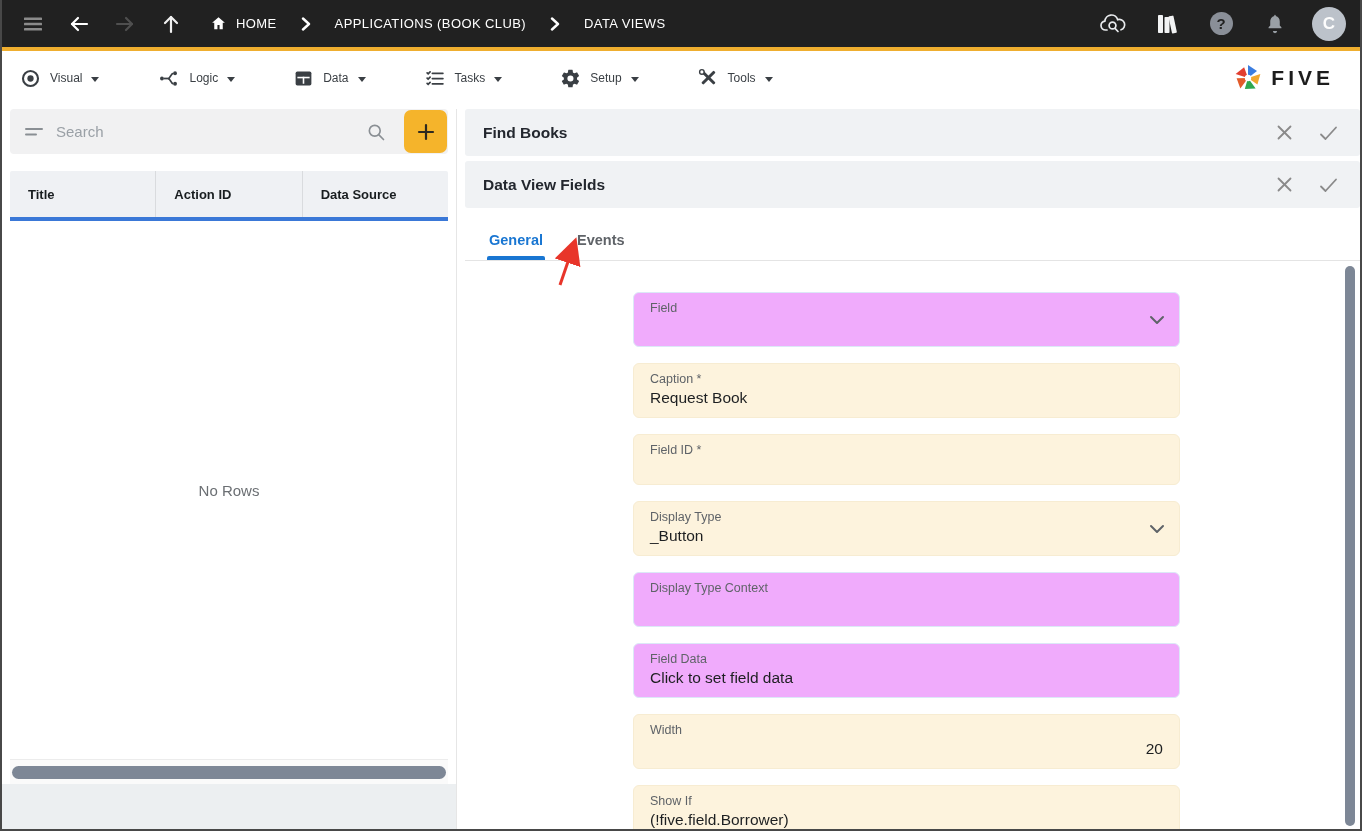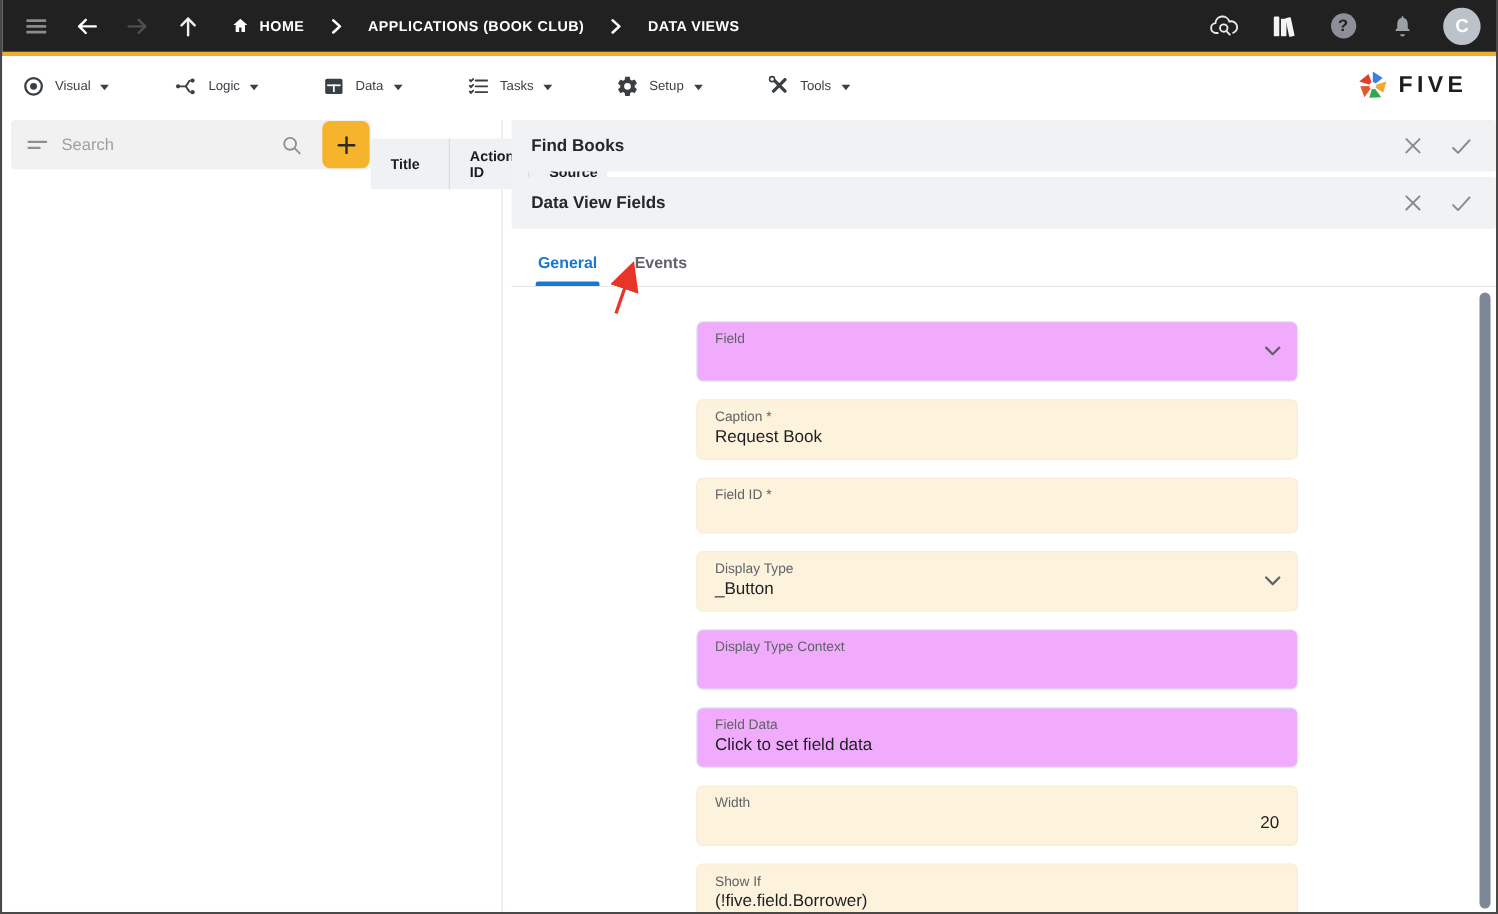--- a/index.html
+++ b/index.html
@@ -4,39 +4,39 @@
 <style>
   * { margin:0; padding:0; box-sizing:border-box; }
   html,body { width:1362px; height:831px; font-family:"Liberation Sans", sans-serif; background:#fff; }
   .page { position:relative; width:1362px; height:831px; border-left:2px solid #484848; border-right:2px solid #484848; border-bottom:2px solid #484848; overflow:hidden; background:#fff; display:flex; flex-direction:column; }
 
   
   .topbar { height:51px; background:#212121; border-bottom:4px solid #efae2f; display:flex; align-items:center; padding:0 14px; flex:none; }
   .tb-btn { display:flex; align-items:center; justify-content:center; width:34px; height:34px; cursor:pointer; flex:none; }
   .tb-group-left { display:flex; align-items:center; gap:12px; }
   .crumbs { display:flex; align-items:center; margin-left:22px; gap:10px; }
-  .crumb { color:#fff; font-size:13px; font-weight:bold; letter-spacing:.4px; display:flex; align-items:center; gap:9px; cursor:pointer; }
+  .crumb { color:#fff; font-size:13px; font-weight:normal; letter-spacing:.4px; display:flex; align-items:center; gap:9px; cursor:pointer; }
   .crumb-sep { display:flex; align-items:center; margin:0 14px; }
   .tb-right { margin-left:auto; display:flex; align-items:center; gap:20px; }
   .help-circle { width:23px; height:23px; border-radius:50%; background:#8a8f98; color:#212121; font-weight:bold; font-size:15px; display:flex; align-items:center; justify-content:center; }
   .avatar { width:34px; height:34px; border-radius:50%; background:#bcc2ca; color:#fdfdfd; font-size:17px; font-weight:bold; display:flex; align-items:center; justify-content:center; }
 
   
   .menubar { height:54px; background:#fff; display:flex; align-items:center; padding:0 18px; flex:none; }
   .menu-item { display:flex; align-items:center; gap:9px; margin-right:58px; cursor:pointer; color:#3a3f44; font-size:12px; }
   .menu-item svg { flex:none; }
   .caret { width:0; height:0; border-left:4.5px solid transparent; border-right:4.5px solid transparent; border-top:5.5px solid #3a3f44; margin-top:2px; }
   .brand { margin-left:auto; display:flex; align-items:center; gap:8px; padding-right:8px; }
   .brand-word { font-size:21px; font-weight:bold; letter-spacing:4px; color:#1d1d1d; }
 
   
   .content { flex:1; display:flex; background:#fff; padding-top:4px; min-height:0; }
 
   
-  .left-panel { width:455px; flex:none; display:flex; flex-direction:row; padding:0 8px; border-right:1px solid #e6e6e6; min-height:0; }
+  .left-panel { width:455px; flex:none; display:flex; flex-direction:column; padding:0 8px; border-right:1px solid #e6e6e6; min-height:0; }
   .search-row { position:relative; height:45px; flex:none; background:#f1f1f2; border-radius:4px; display:flex; align-items:center; padding:0 56px 0 14px; }
   .search-input { flex:1; border:none; outline:none; background:transparent; font-size:15px; color:#333; font-family:"Liberation Sans",sans-serif; margin-left:12px; }
   .search-input::placeholder { color:#9aa0a6; }
   .add-btn { position:absolute; right:1px; top:1px; width:43px; height:43px; background:#f5b42b; border:none; border-radius:7px; display:flex; align-items:center; justify-content:center; cursor:pointer; }
   .grid-header { margin-top:17px; height:46px; flex:none; background:#eff1f4; display:flex; align-items:center; font-size:13px; font-weight:bold; color:#181d1f; border-radius:2px 2px 0 0; }
   .grid-col { flex:1; padding-left:18px; display:flex; align-items:center; height:100%; cursor:pointer; }
   .grid-col + .grid-col { border-left:1px solid #d9dbde; }
   .loading-bar { height:4px; flex:none; background:#3a78d7; }
   .grid-body { flex:1; background:#fff; display:flex; align-items:center; justify-content:center; min-height:0; }
   .no-rows { color:#6b6f73; font-size:15px; }

